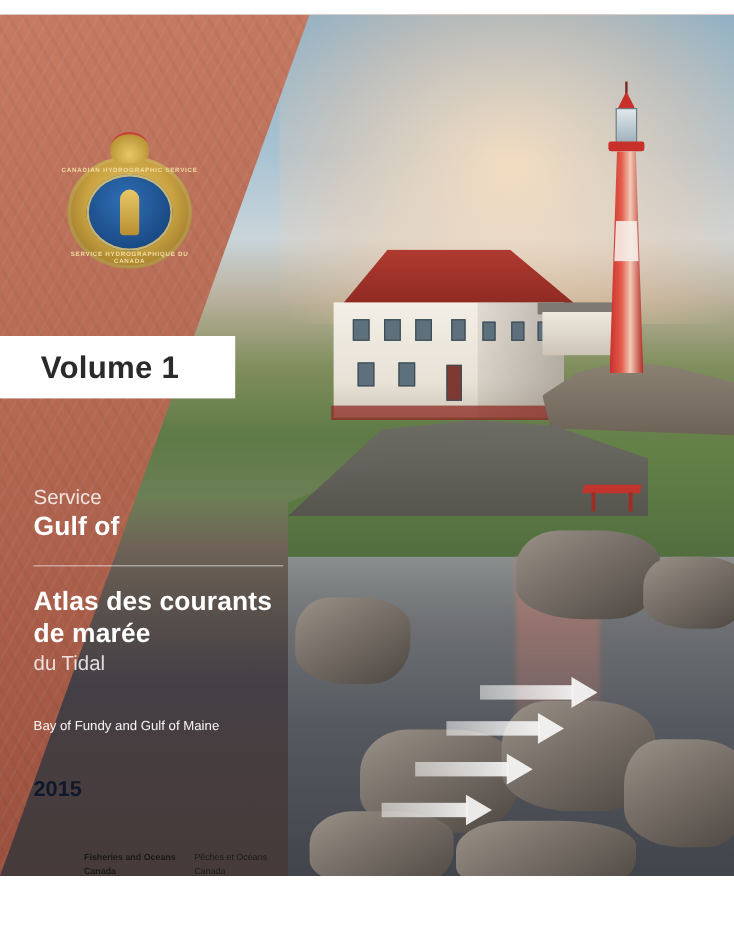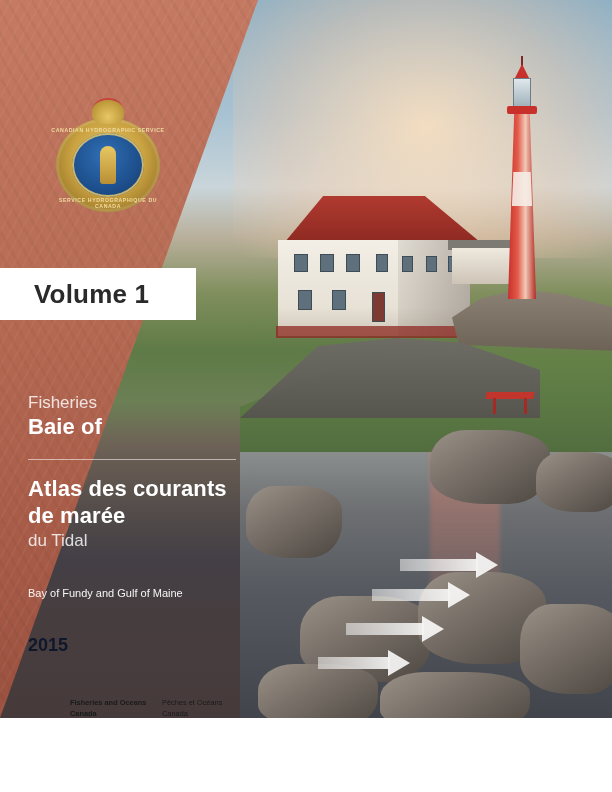--- a/index.html
+++ b/index.html
@@ -10,20 +10,21 @@
   body {
     font-family: "Liberation Sans", sans-serif;
     -webkit-font-smoothing: antialiased;
   }
   .page {
     position: relative;
     width: 612px;
     height: 720px;
     overflow: hidden;
     background: #ffffff;
+    margin-top: 12px;
   }
 
   
   .cover {
     position: absolute;
     left: 0;
     top: 0;
     width: 612px;
     height: 718px;
     overflow: hidden;
@@ -603,22 +604,22 @@
       <div class="crest-crown"></div>
       <div class="crest-text-top">Canadian Hydrographic Service</div>
       <div class="crest-text-bottom">Service hydrographique du Canada</div>
     </div>
 
     <div class="volume-band">
       <span>Volume 1</span>
     </div>
 
     <div class="titles">
-      <div class="t-sub">Fisheries</div>
-      <div class="t-main">Baie of</div>
+      <div class="t-sub">Service</div>
+      <div class="t-main">Gulf of</div>
 
       <div class="rule"></div>
 
       <div class="t-main-fr">Atlas des courants</div>
       <div class="t-main-fr">de marée</div>
       <div class="t-sub-fr">du Tidal</div>
 
       <div class="region">
         <div>Bay of Fundy and Gulf of Maine</div>
       </div>

